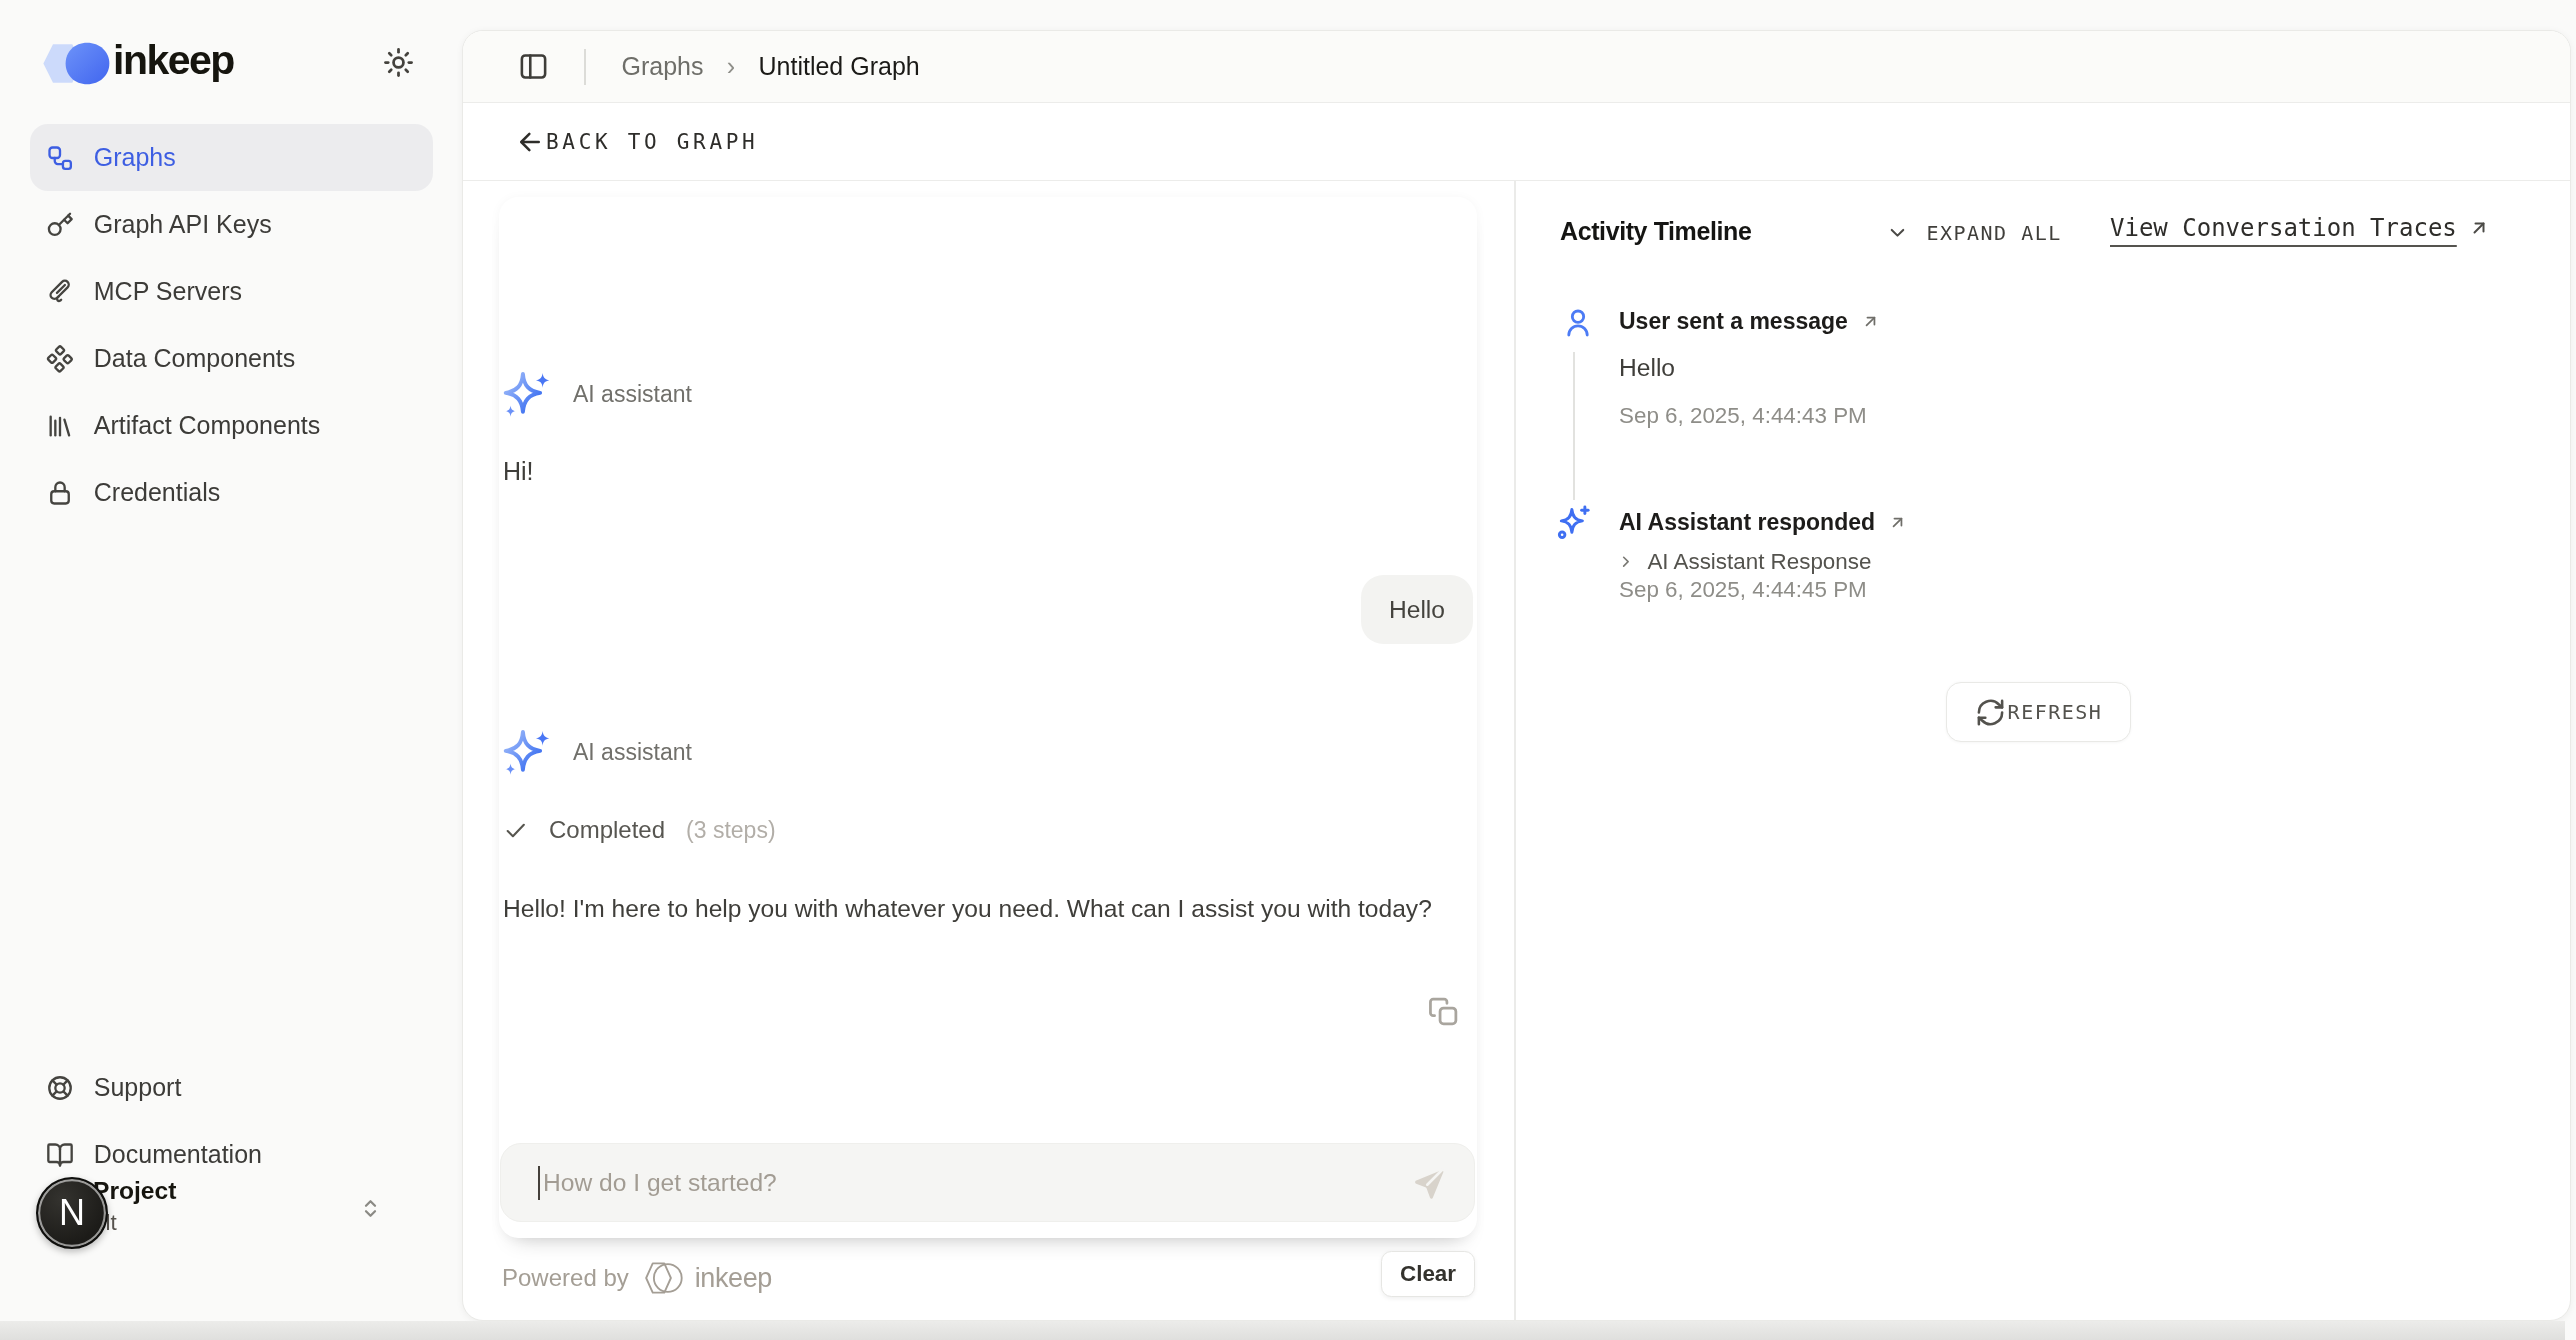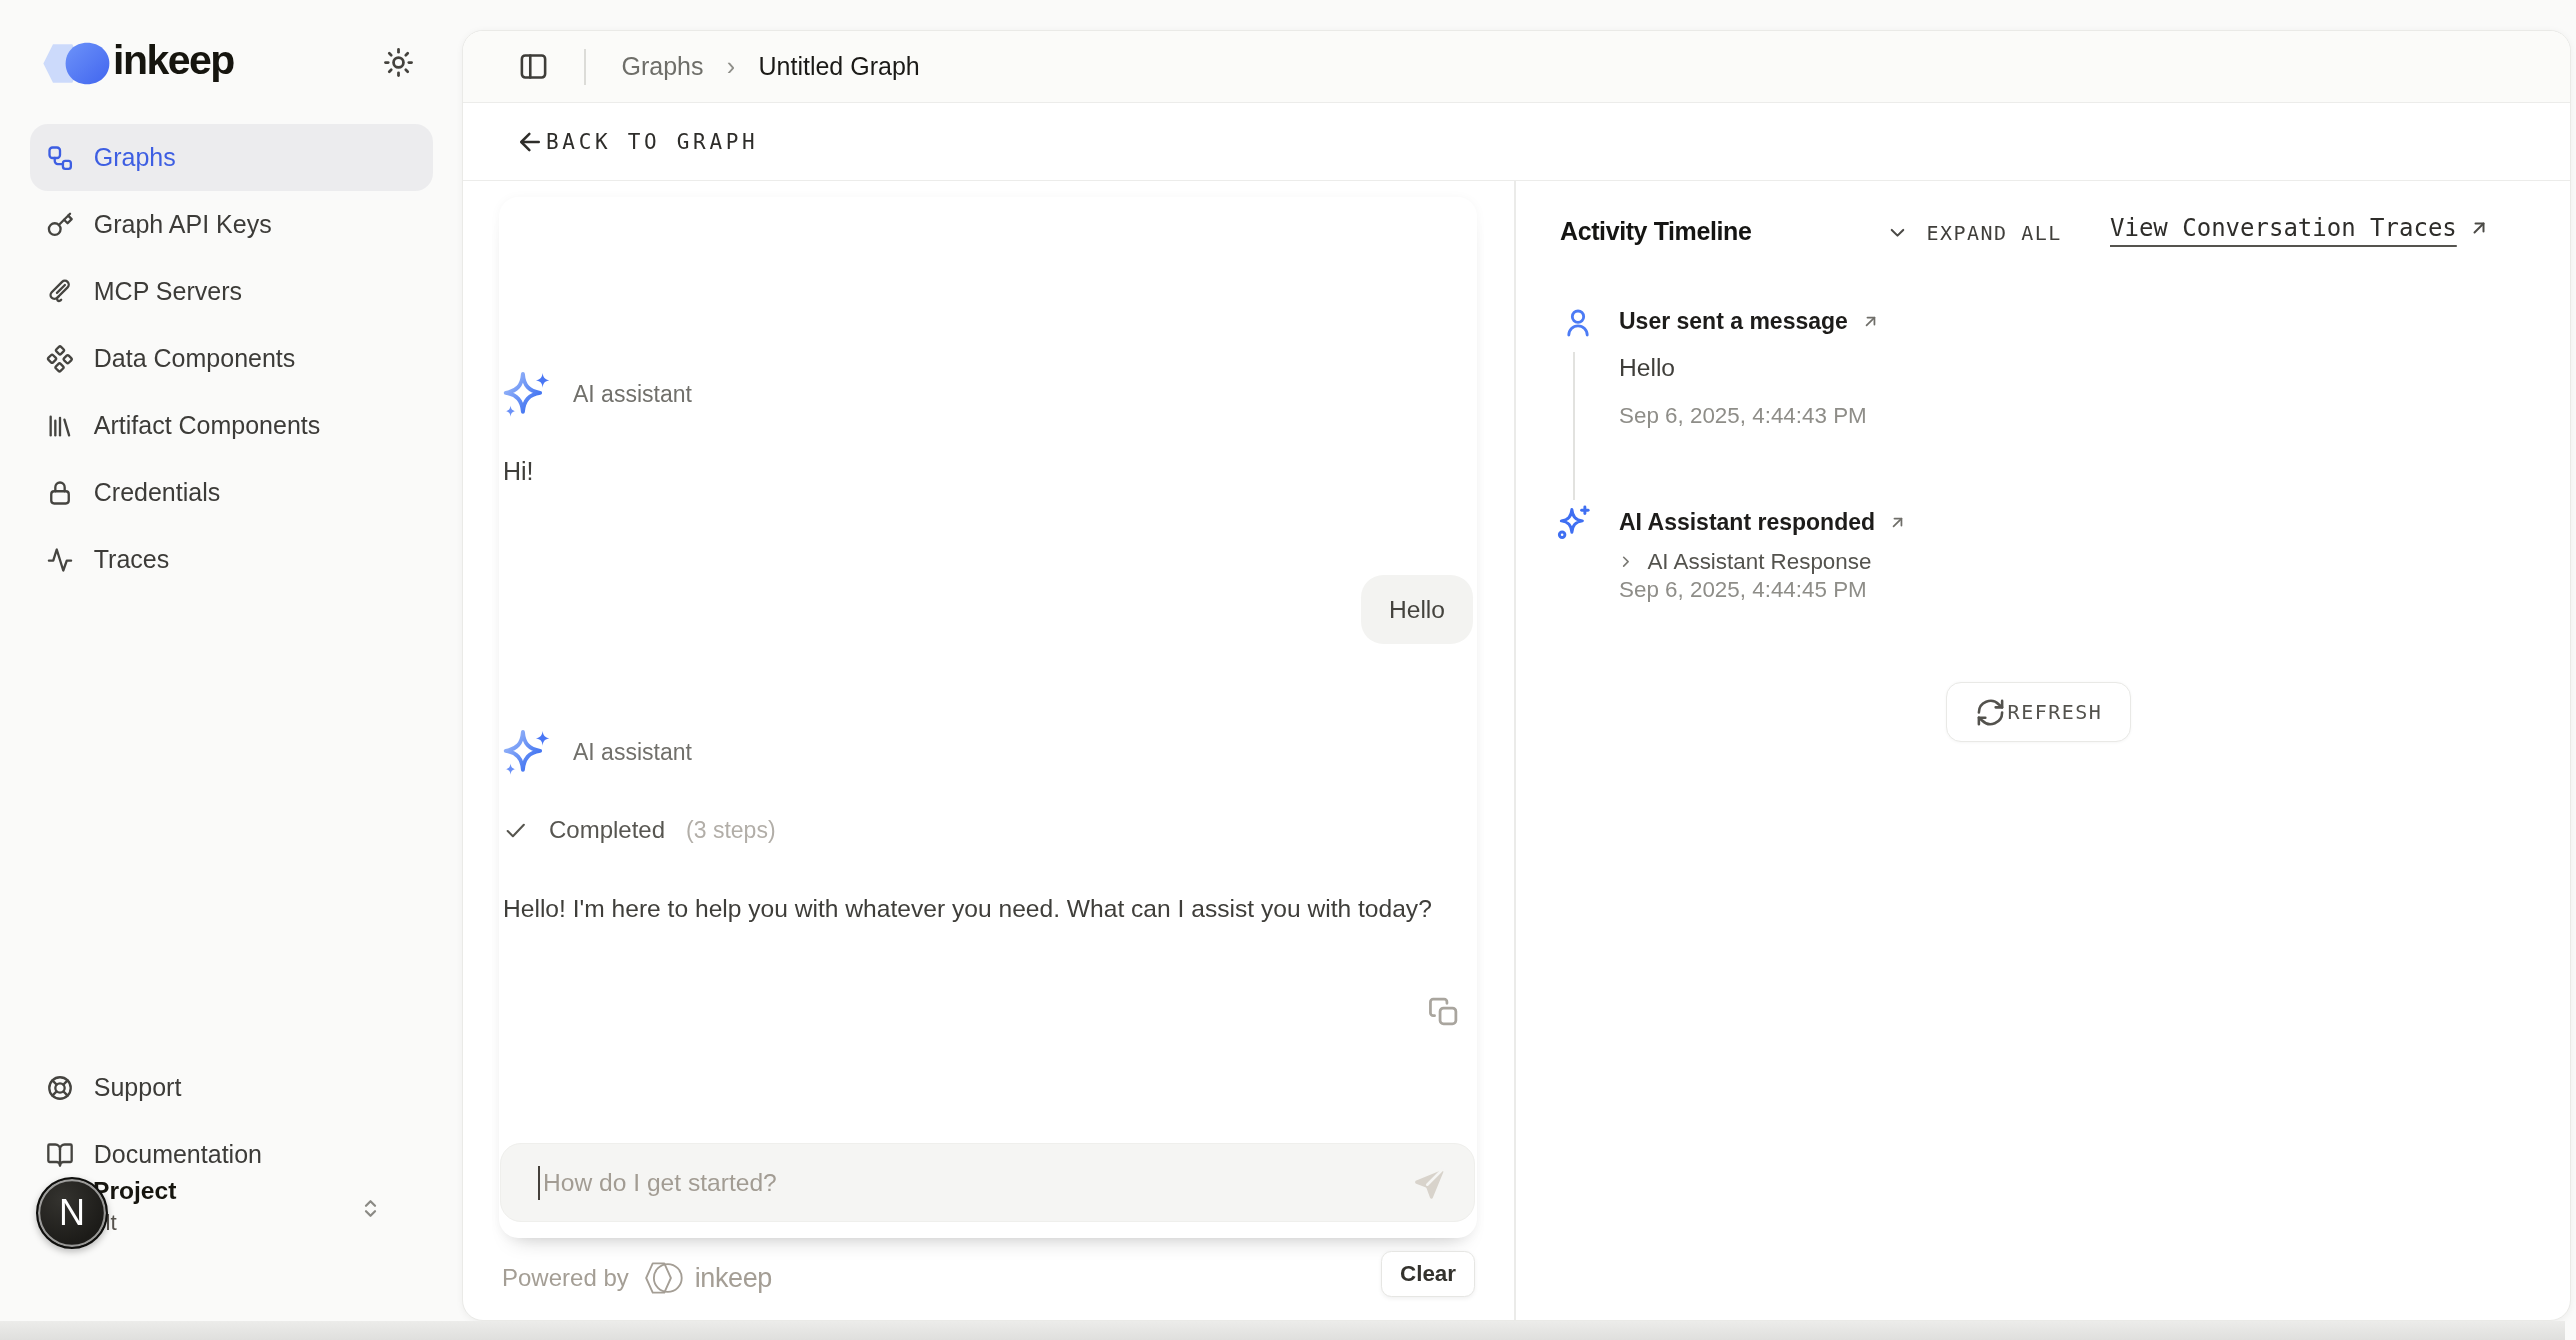--- a/index.html
+++ b/index.html
@@ -210,28 +210,20 @@
       </div>
       <div class="nav-item">
         <span>
           <svg class="stroke" width="28" height="28" viewBox="0 0 24 24" stroke-width="2">
             <rect x="4.5" y="10.5" width="15" height="10.5" rx="2.5"></rect>
               <path d="M8 10.5V7a4 4 0 0 1 8 0v3.5"></path>
           </svg>
           </span>
         <span>Credentials</span>
       </div>
-      <div class="nav-item">
-        <span>
-          <svg class="stroke" width="28" height="28" viewBox="0 0 24 24" stroke-width="2">
-            <path d="M21.5 12.5h-3.7l-3 8.5-5.6-18-3 9.5H2.5"></path>
-          </svg>
-          </span>
-        <span>Traces</span>
-      </div>
     </nav>
 
     <nav class="nav-bottom">
       <div class="nav-item">
         <span>
           <svg class="stroke" width="28" height="28" viewBox="0 0 24 24" stroke-width="2">
             <circle cx="12" cy="12" r="9.2"></circle>
               <circle cx="12" cy="12" r="4"></circle>
             <path d="m5.5 5.5 3.6 3.6"></path>
               <path d="m14.9 14.9 3.6 3.6"></path>

